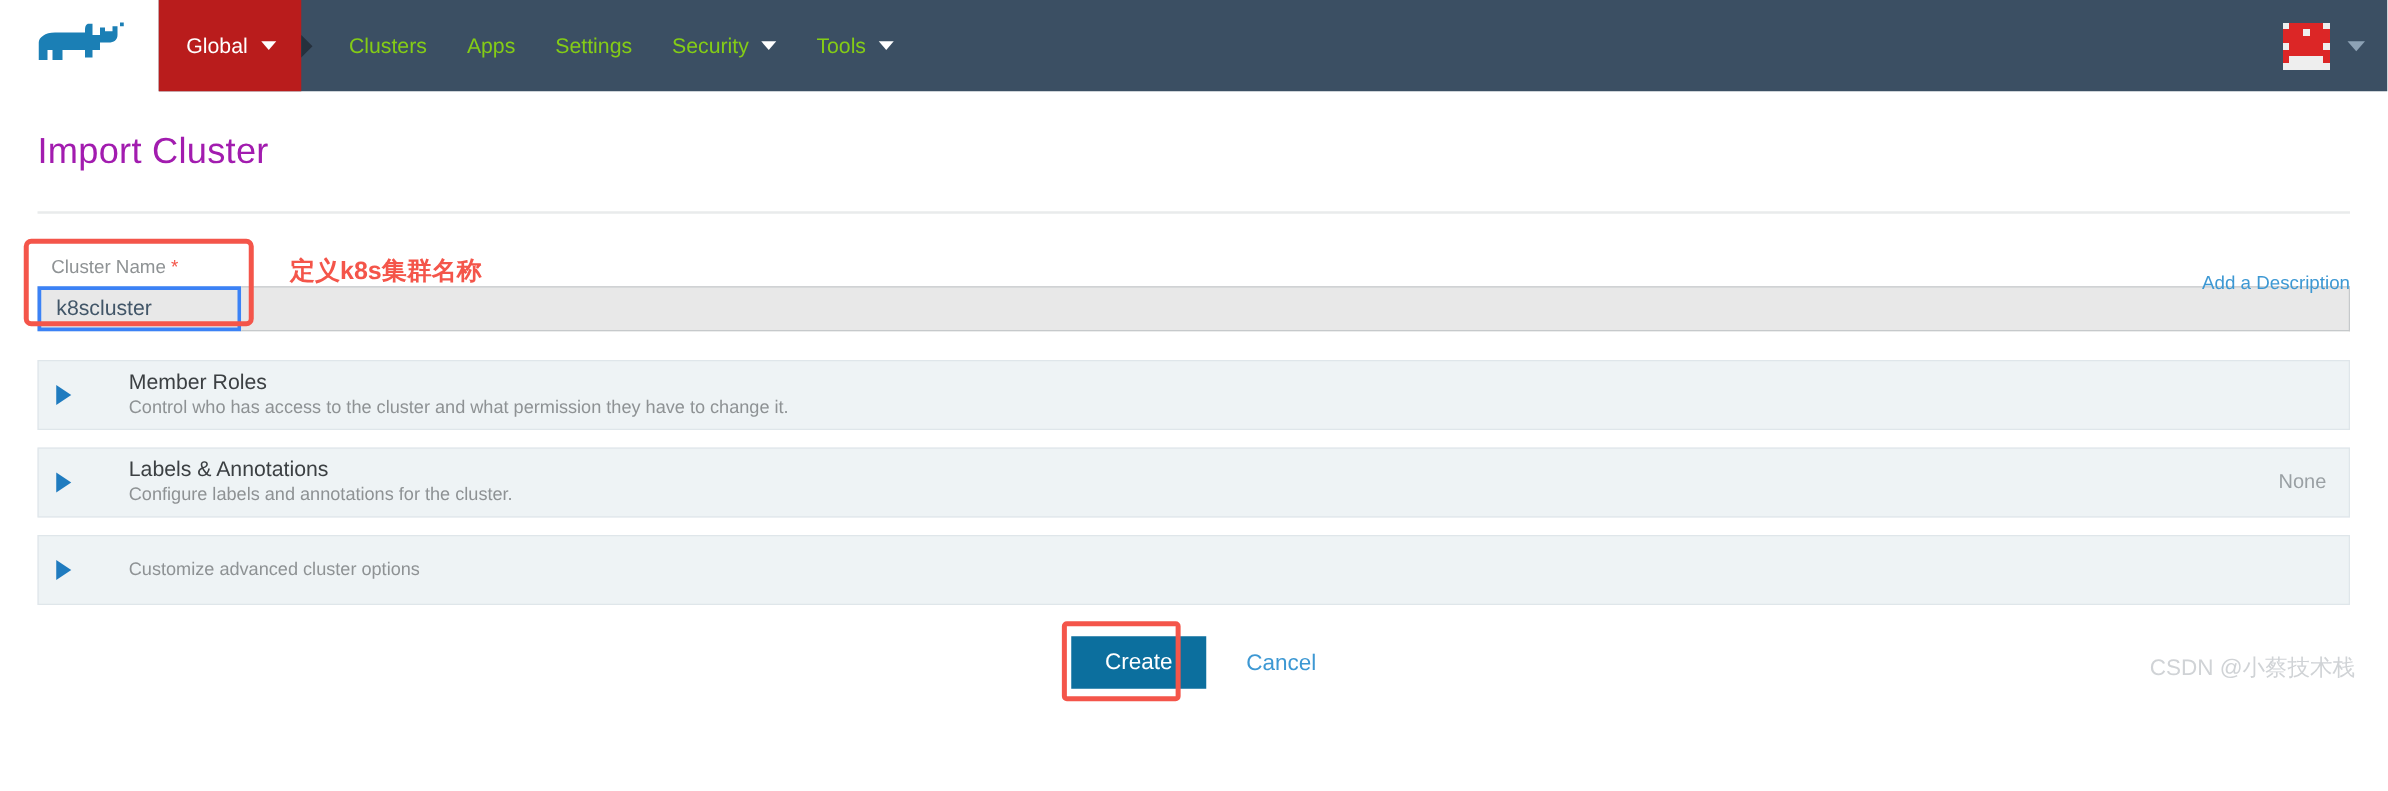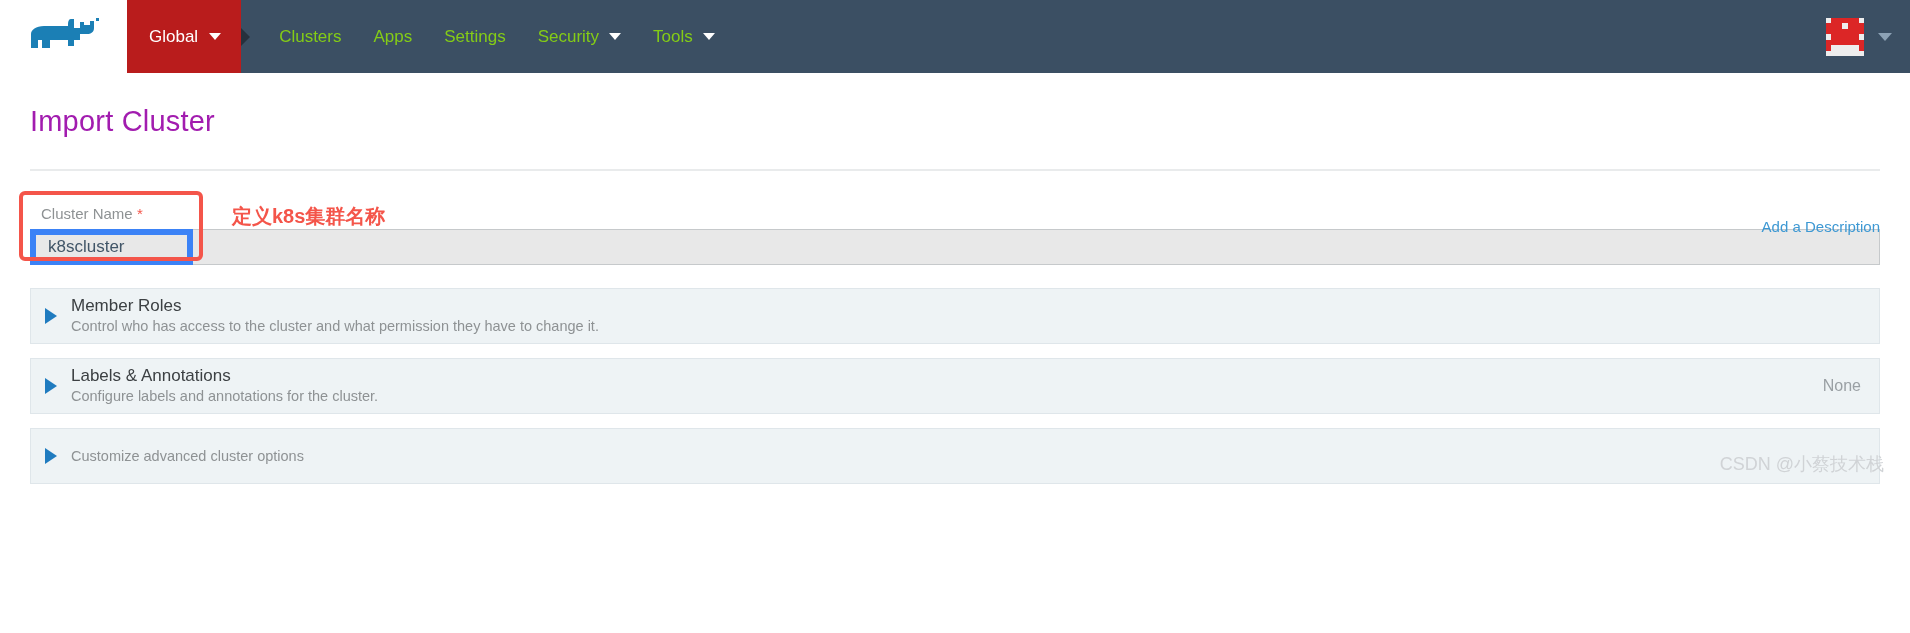--- a/index.html
+++ b/index.html
@@ -133,21 +133,21 @@
     font-size: 15px;
     color: #8e9294;
     padding: 5px 0 6px 11px;
     line-height: 1.2;
   }
   .req { color: #f4554a; }
   .name-input {
     width: 100%;
     height: 36px;
     background: #e8e8e8;
-    border: 6px solid #3b82f6;
+    border: 3px solid #3b82f6;
     color: #425668;
     font-size: 17px;
     font-family: "Liberation Sans", sans-serif;
     padding: 0 12px;
     outline: none;
   }
   .desc-rest {
     flex: 1;
     height: 36px;
     background: #e8e8e8;
@@ -185,20 +185,21 @@
   .sections { margin-top: 23px; }
   .section {
     background: #eef3f5;
     border: 1px solid #dfe6ea;
     height: 56px;
     display: flex;
     align-items: center;
     padding: 0 16px 0 14px;
     margin-bottom: 14px;
     cursor: pointer;
+    gap: 32px;
   }
   .tri {
     width: 0; height: 0;
     border-top: 8px solid transparent;
     border-bottom: 8px solid transparent;
     border-left: 12px solid #1f7bbf;
     margin-right: 14px;
     flex: 0 0 auto;
   }
   .sec-text { flex: 1; }
@@ -375,15 +376,20 @@
     <div class="section">
       <span class="tri"></span>
       <div class="sec-text">
         <div class="sec-sub">Customize advanced cluster options</div>
       </div>
       <div class="sec-right"></div>
     </div>
 
   </div>
 
+  <div class="footer">
+    <button class="btn-create">Create</button>
+    <a class="btn-cancel">Cancel</a>
+    <div class="anno-create"></div>
+  </div>
 
   <div class="watermark">CSDN @小蔡技术栈</div>
 </div>
 
 </body></html>

